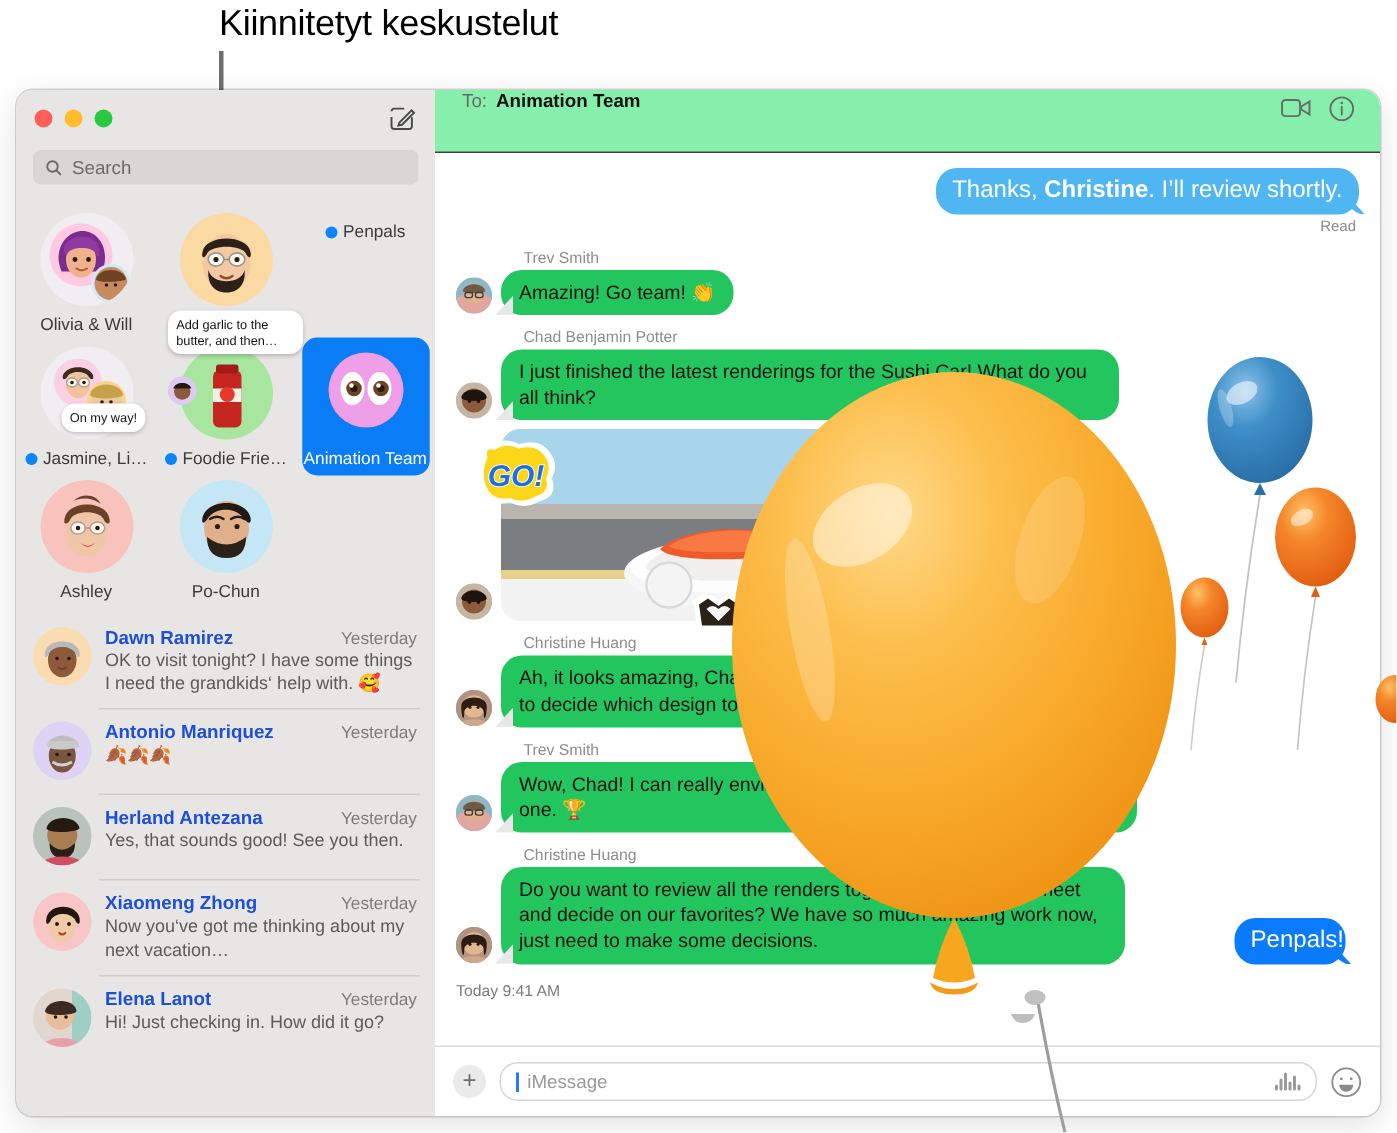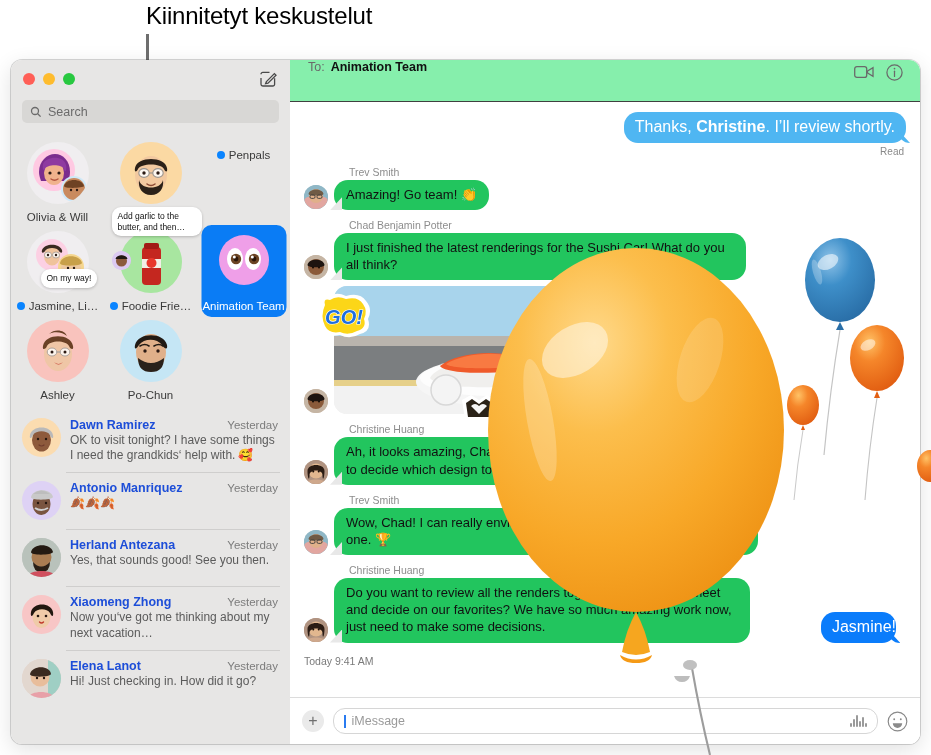--- a/index.html
+++ b/index.html
@@ -703,21 +703,21 @@
               <path d="M0 24c3-6 21-6 24 0z" fill="#cfa88c"></path>
             </svg>
           </div>
           <div class="bubble-in" style="max-width:392px;">Do you want to review all the renders together next time we meet and decide on our favorites? We have so much amazing work now, just need to make some decisions.</div>
         </div>
       </div>
 
       <div id="timestamp">Today 9:41 AM</div>
 
       <div id="hooray">
-        <div class="bubble-out strong">Jasmine!</div>
+        <div class="bubble-out strong">Penpals!</div>
       </div>
     </div>
 
     <div id="inputbar">
       <div id="plus-btn">+</div>
       <div id="msg-input">
         <span id="caret"></span>
         <span id="msg-ph">iMessage</span>
         <span id="audio-icon">
           <i style="height:4px"></i>

